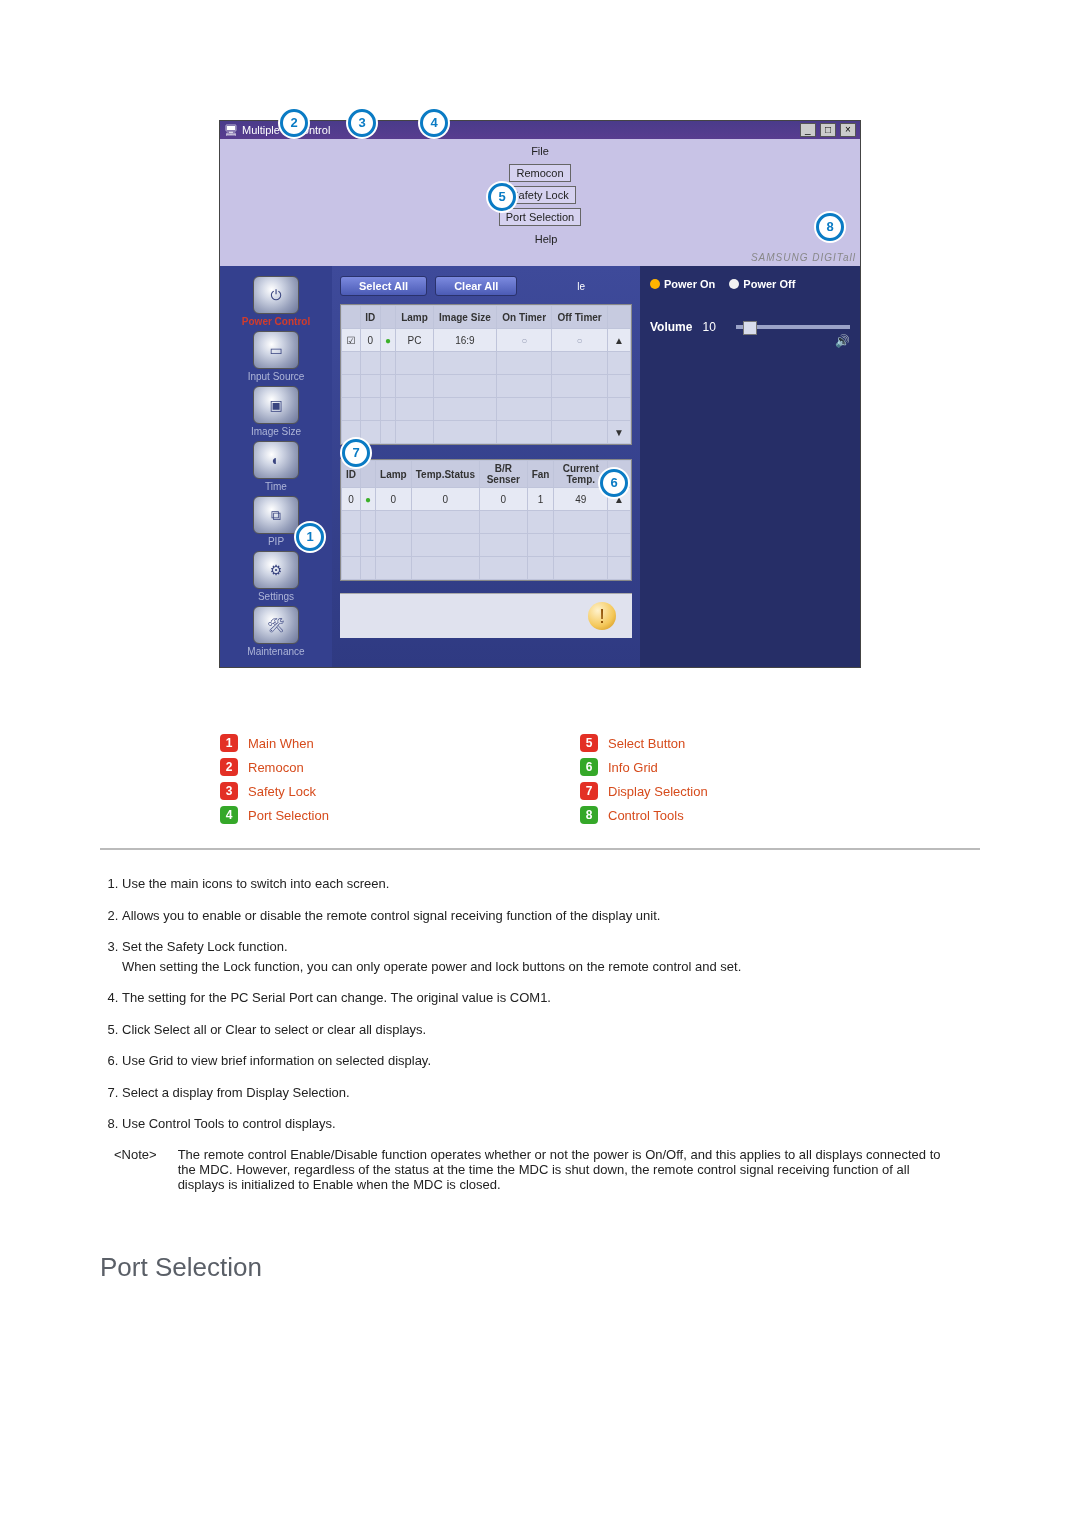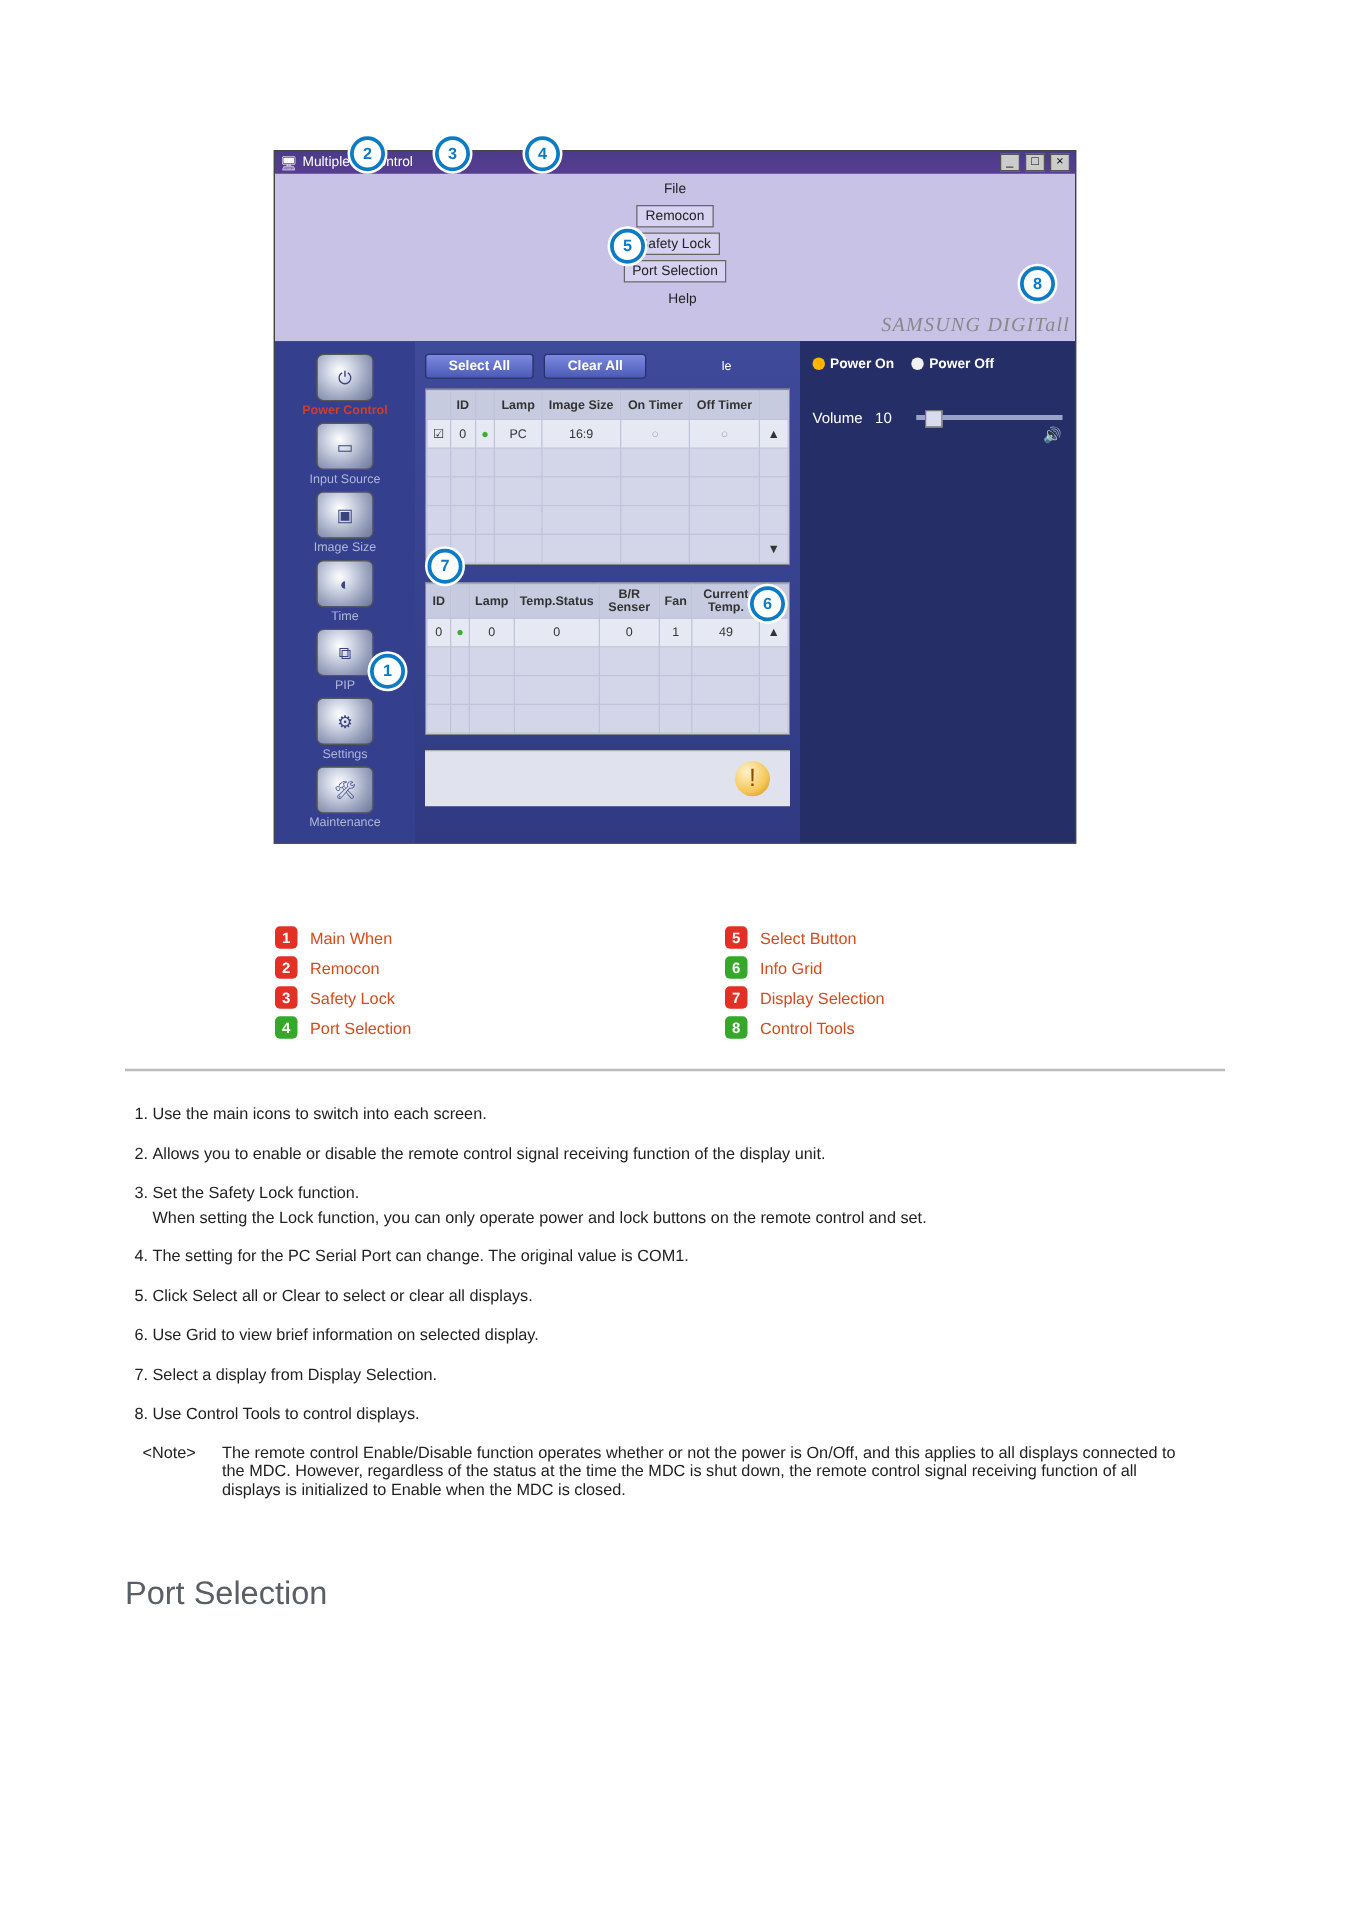--- a/index.html
+++ b/index.html
@@ -45,21 +45,21 @@
     align-items:center;
     font-size:11px;
     flex-direction:column;
   }
   .menu-item {
     padding:2px 6px;
     border:1px solid transparent;
   }
   .menu-item.boxed { border:1px solid #666; background:#d6d2f0; }
   .menu-item.help { margin-left:12px; }
-  .brand { margin-left:auto; font-size:16px; color:#888; font-style:italic; letter-spacing:1px;font-family:Liberation Serif, serif; }
+  .brand { margin-left:auto; font-size:10px; color:#888; font-style:italic; letter-spacing:1px; }
 
   .app-body {
     display:flex;
     background:#34408e;
   }
 
   
   .sidebar {
     width:100px;
     padding:10px 6px;
@@ -411,21 +411,21 @@
         <div class="radio on">
           <span class="dot"></span>
           <span class="lbl">Power On</span>
         </div>
         <div class="radio">
           <span class="dot"></span>
           <span class="lbl">Power Off</span>
         </div>
       </div>
       <div class="volume-row">
-        <span style="font-weight:normal;">Volume</span>
+        <span style="font-weight:bold;">Volume</span>
         <span>10</span>
         <span class="slider">
             <span class="handle"></span>
           </span>
       </div>
       <div style="text-align:right;">
         <span class="speaker">🔊</span>
       </div>
     </div>
   </div>

